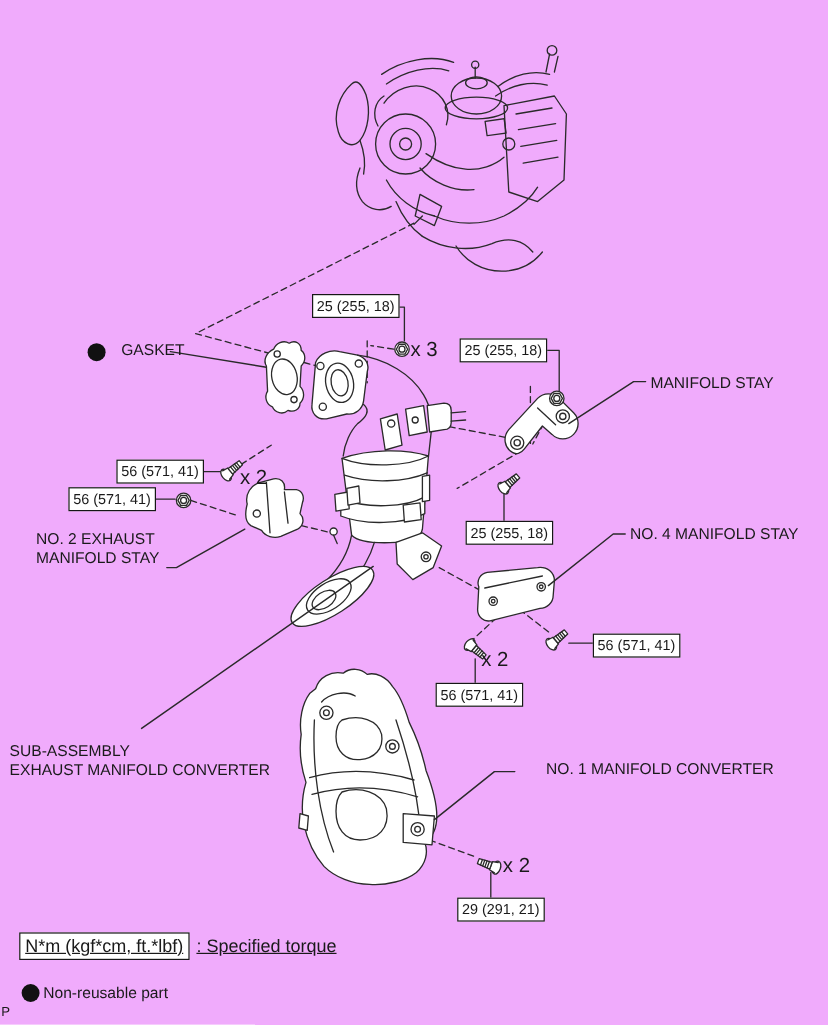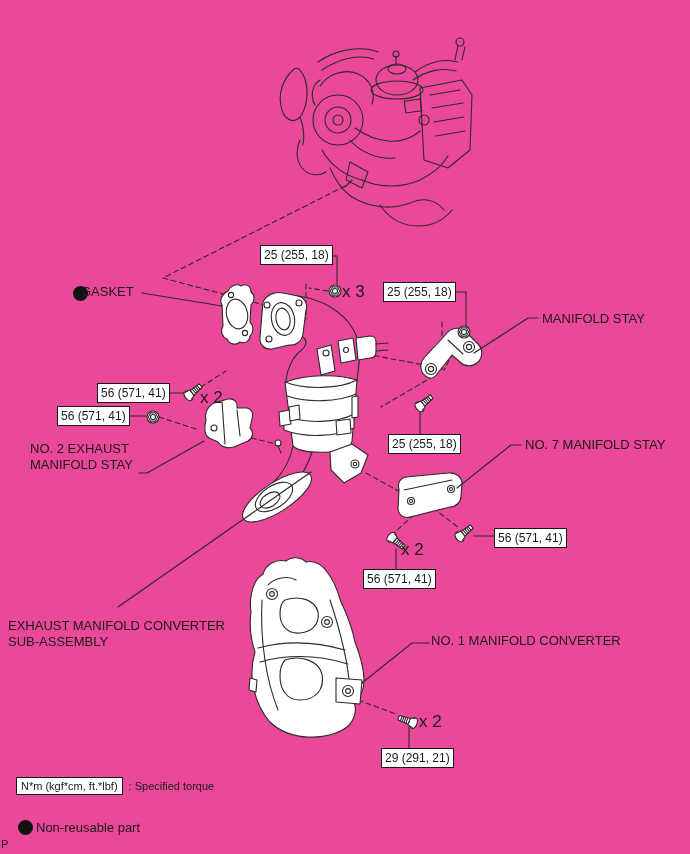--- a/index.html
+++ b/index.html
@@ -1,28 +1,28 @@
 <!DOCTYPE html>
 <html><head>
 <meta charset="utf-8">
 <style>
   html,body{margin:0;padding:0;background:#ffffff;}
   .stage{
-    position:relative;width:690px;height:854px;background:#ec4899;
+    position:relative;width:690px;height:854px;background:#f0abfc;
     font-family:"Liberation Sans",sans-serif;color:#1a1a1a;overflow:hidden;
   }
   svg.art{position:absolute;left:0;top:0;}
   .tq{
     position:absolute;border:1.3px solid #161616;background:#ffffff;
     font-size:12px;line-height:14.5px;padding:1.5px 3px;white-space:nowrap;z-index:3;
   }
   .lbl{position:absolute;font-size:13px;line-height:15.5px;white-space:nowrap;z-index:3;}
   .mult{position:absolute;font-size:17px;white-space:nowrap;z-index:3;}
   .bullet{position:absolute;width:15px;height:15px;border-radius:50%;background:#111;z-index:3;}
-  .legend-row{position:absolute;display:flex;align-items:center;gap:6px;font-size:11px;z-index:3;}
+  .legend-row{position:absolute;display:flex;align-items:center;gap:6px;font-size:15px;z-index:3;text-decoration:underline;}
   .legend-box{border:1.3px solid #161616;padding:2px 4px;white-space:nowrap;background:#fff;}
   .pmark{position:absolute;font-size:11px;z-index:3;}
 </style>
 </head>
 <body>
 
 <div class="stage">
 
   <svg class="art" width="690" height="854" viewBox="0 0 690 854" stroke="#2a2a2a" stroke-width="1.1" fill="none" stroke-linecap="round" stroke-linejoin="round">
 
@@ -218,37 +218,37 @@
   <div class="tq" style="left:363px;top:569px">56 (571, 41)</div>
   <div class="tq" style="left:494px;top:528px">56 (571, 41)</div>
   <div class="tq" style="left:381px;top:748px">29 (291, 21)</div>
 
   <div class="mult" style="left:342px;top:282px">x 3</div>
   <div class="mult" style="left:200px;top:388px">x 2</div>
   <div class="mult" style="left:401px;top:540px">x 2</div>
   <div class="mult" style="left:419px;top:712px">x 2</div>
 
   <div class="bullet" style="left:73px;top:286px"></div>
-  <div class="lbl" style="left:81px;top:284px">GASKET</div>
+  <div class="lbl" style="left:101px;top:284px">GASKET</div>
 
   <div class="lbl" style="left:542px;top:311px">MANIFOLD STAY</div>
 
-  <div class="lbl" style="left:525px;top:437px">NO. 7 MANIFOLD STAY</div>
+  <div class="lbl" style="left:525px;top:437px">NO. 4 MANIFOLD STAY</div>
 
   <div class="lbl" style="left:30px;top:441px">
     <div>NO. 2 EXHAUST</div>
     <div>MANIFOLD STAY</div>
   </div>
 
   <div class="lbl" style="left:8px;top:618px">
+    <div>SUB-ASSEMBLY</div>
     <div>EXHAUST MANIFOLD CONVERTER</div>
-    <div>SUB-ASSEMBLY</div>
-  </div>
-
-  <div class="lbl" style="left:431px;top:633px">
+  </div>
+
+  <div class="lbl" style="left:455px;top:633px">
     <div>NO. 1 MANIFOLD CONVERTER</div>
   </div>
 
   <div class="legend-row" style="left:16px;top:777px">
     <span class="legend-box">N*m (kgf*cm, ft.*lbf)</span>
     <span>: Specified torque</span>
   </div>
 
   <div class="bullet" style="left:18px;top:820px"></div>
   <div class="lbl" style="left:36px;top:820px">Non-reusable part</div>

